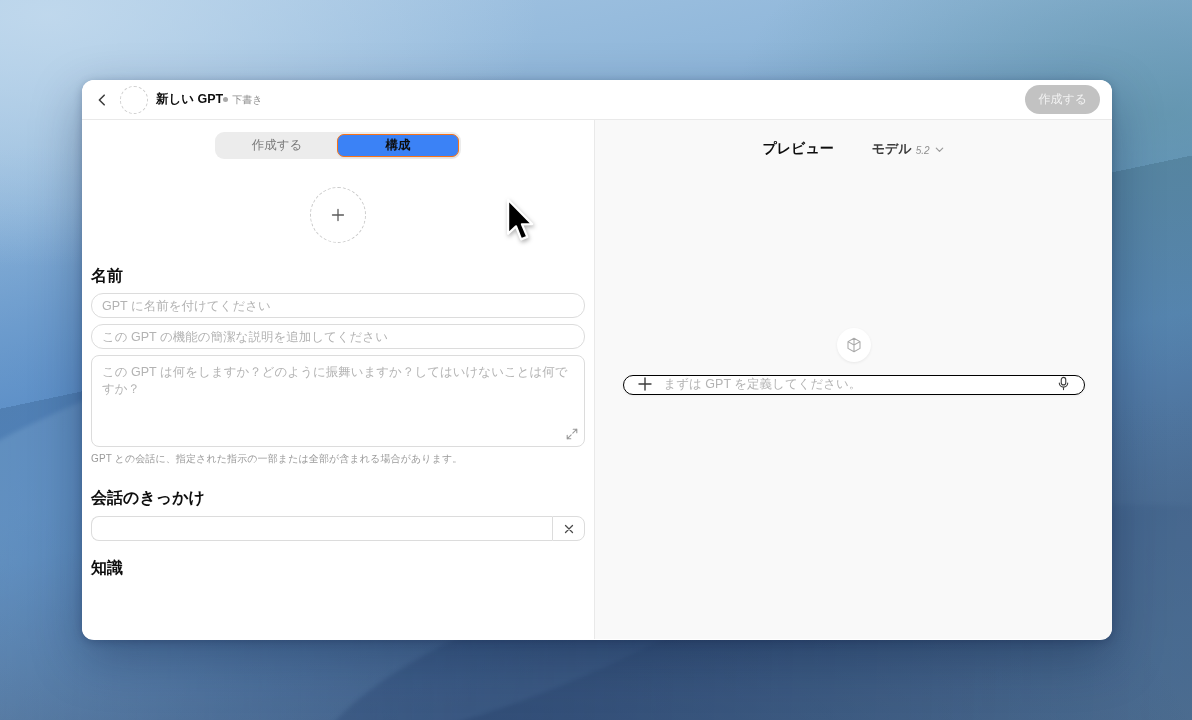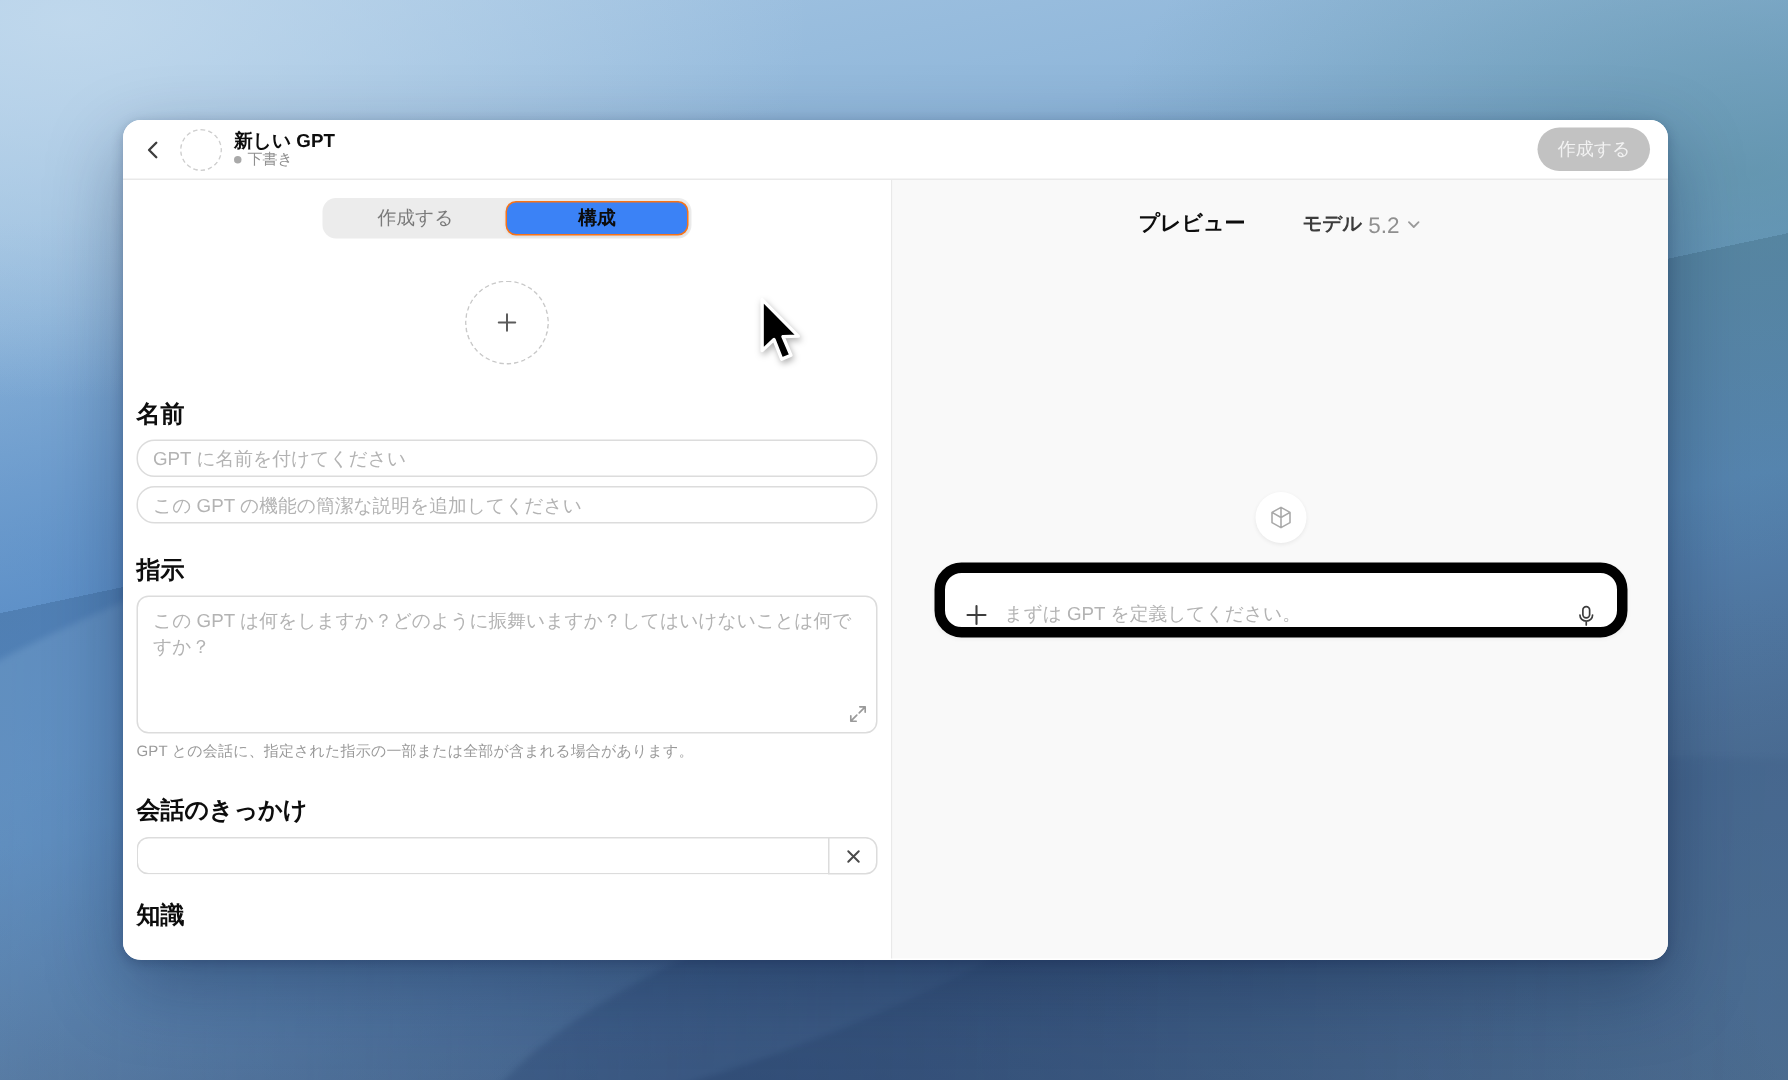--- a/index.html
+++ b/index.html
@@ -34,21 +34,21 @@
     box-shadow:0 18px 50px rgba(10,25,60,.35), 0 2px 8px rgba(10,25,60,.25);
     color:#0d0d0d;
   }
   .titlebar {
     height:40px; display:flex; align-items:center; gap:8px;
     padding:0 12px 0 10px; border-bottom:1px solid #e9e9e9; background:#fff;
   }
   .back-btn { width:20px; height:20px; display:flex; align-items:center; justify-content:center;
     color:#3d3d3d; cursor:pointer; }
   .avatar-sm { width:28px; height:28px; border-radius:50%; border:1.4px dashed #cfcfcf; }
-  .title-block { display:flex; flex-direction:column; justify-content:center; line-height:1.15; }
+  .title-block { display:flex; flex-direction:row; justify-content:center; line-height:1.15; }
   .win-title { font-size:12.5px; font-weight:bold; color:#0d0d0d; }
   .win-status { font-size:10px; color:#8f8f8f; display:flex; align-items:center; gap:4px; }
   .status-dot { width:5px; height:5px; border-radius:50%; background:#a9a9a9; display:inline-block; }
   .spacer { flex:1; }
   .create-btn {
     border:none; background:#c2c2c2; color:#f2f2f2; font-size:12px;
     padding:6px 13px; border-radius:999px; font-family:inherit; cursor:default;
   }
 
   .app-body { display:flex; height:519px; }
@@ -104,32 +104,32 @@
     display:flex; align-items:center; justify-content:center;
   }
 
   
   .right-panel { flex:1; background:#f9f9f9; position:relative;
     display:flex; flex-direction:column; align-items:center; }
   .preview-head { margin-top:20px; display:flex; align-items:center; gap:38px; }
   .preview-title { font-size:14px; font-weight:bold; color:#0d0d0d; }
   .model-select { display:flex; align-items:center; gap:4px; cursor:pointer; }
   .model-label { font-size:13px; font-weight:bold; color:#3c3c3c; }
-  .model-version { font-size:15px; color:#8f8f8f; position:relative; top:1px; }
+  .model-version { font-size:10px; color:#8f8f8f; position:relative; top:1px;font-style:italic; }
   .chev-down { color:#9a9a9a; width:11px; height:11px; }
 
   .preview-center { position:absolute; left:0; right:0; top:208px;
     display:flex; flex-direction:column; align-items:center; }
   .cube-badge { width:34px; height:34px; border-radius:50%; background:#fff;
     box-shadow:0 1px 3px rgba(0,0,0,.07); display:flex; align-items:center; justify-content:center;
     color:#a9a9a9; }
   .chat-pill {
-    margin-top:13px; width:462px; height:50px; background:#fff;
-    border:7px solid #000000; border-radius:18px; box-shadow:0 1px 3px rgba(0,0,0,.05);
-    display:flex; align-items:flex-end; padding:0 13px; gap:11px;
+    margin-top:13px; width:462px; height:20px; background:#fff;
+    border:1px solid #000000; border-radius:18px; box-shadow:0 1px 3px rgba(0,0,0,.05);
+    display:flex; align-items:flex-start; padding:0 13px; gap:11px;
   }
   .chat-plus { color:#3d3d3d; width:16px; height:16px; cursor:pointer; }
   .chat-placeholder { flex:1; font-size:12.5px; color:#b3b3b3; }
   .chat-mic { color:#3d3d3d; width:15px; height:15px; cursor:pointer; }
 
   
   .cursor { position:absolute; left:501px; top:196px; width:34px; height:50px; z-index:50;
     filter:drop-shadow(1px 2px 2px rgba(0,0,0,.3)); pointer-events:none; }
 </style>
 </head>
@@ -173,21 +173,20 @@
         <svg width="16" height="16" viewBox="0 0 16 16">
             <path d="M8 2.5 V13.5 M2.5 8 H13.5" stroke="currentColor" stroke-width="1.3" stroke-linecap="round"></path>
           </svg>
       </div>
 
       <div class="field-label lbl-name">名前</div>
       <input class="text-input" type="text" placeholder="GPT に名前を付けてください" style="">
 
       <input class="text-input" type="text" placeholder="この GPT の機能の簡潔な説明を追加してください" style="">
 
-      <div class="field-label lbl-inst">指示</div>
       <div class="inst-wrap">
         <textarea class="inst-area" placeholder="この GPT は何をしますか？どのように振舞いますか？してはいけないことは何ですか？" style=""></textarea>
         <svg class="expand-icon" viewBox="0 0 12 12">
           <path d="M7.2 1.2 H10.8 V4.8 M10.8 1.2 L6.8 5.2 M4.8 10.8 H1.2 V7.2 M1.2 10.8 L5.2 6.8" fill="none" stroke="currentColor" stroke-width="1.1" stroke-linecap="round" stroke-linejoin="round"></path>
         </svg>
       </div>
       <div class="helper">GPT との会話に、指定された指示の一部または全部が含まれる場合があります。</div>
 
       <div class="field-label lbl-starter">会話のきっかけ</div>
       <div class="starter-group">

